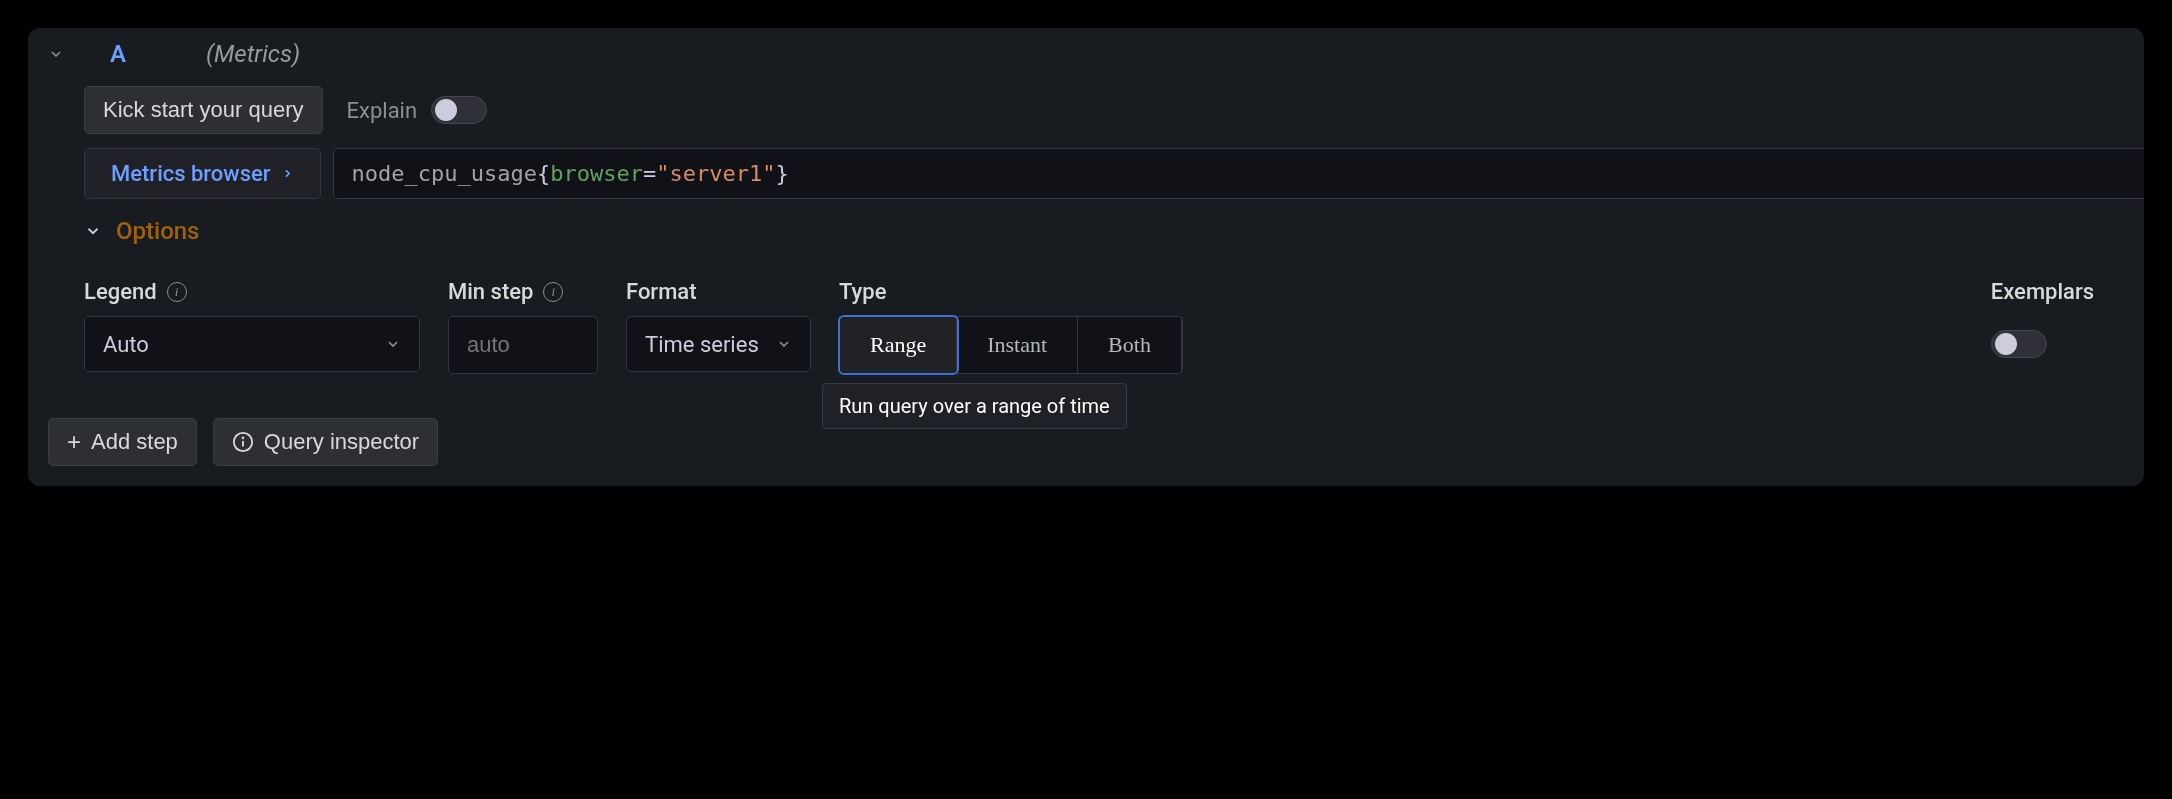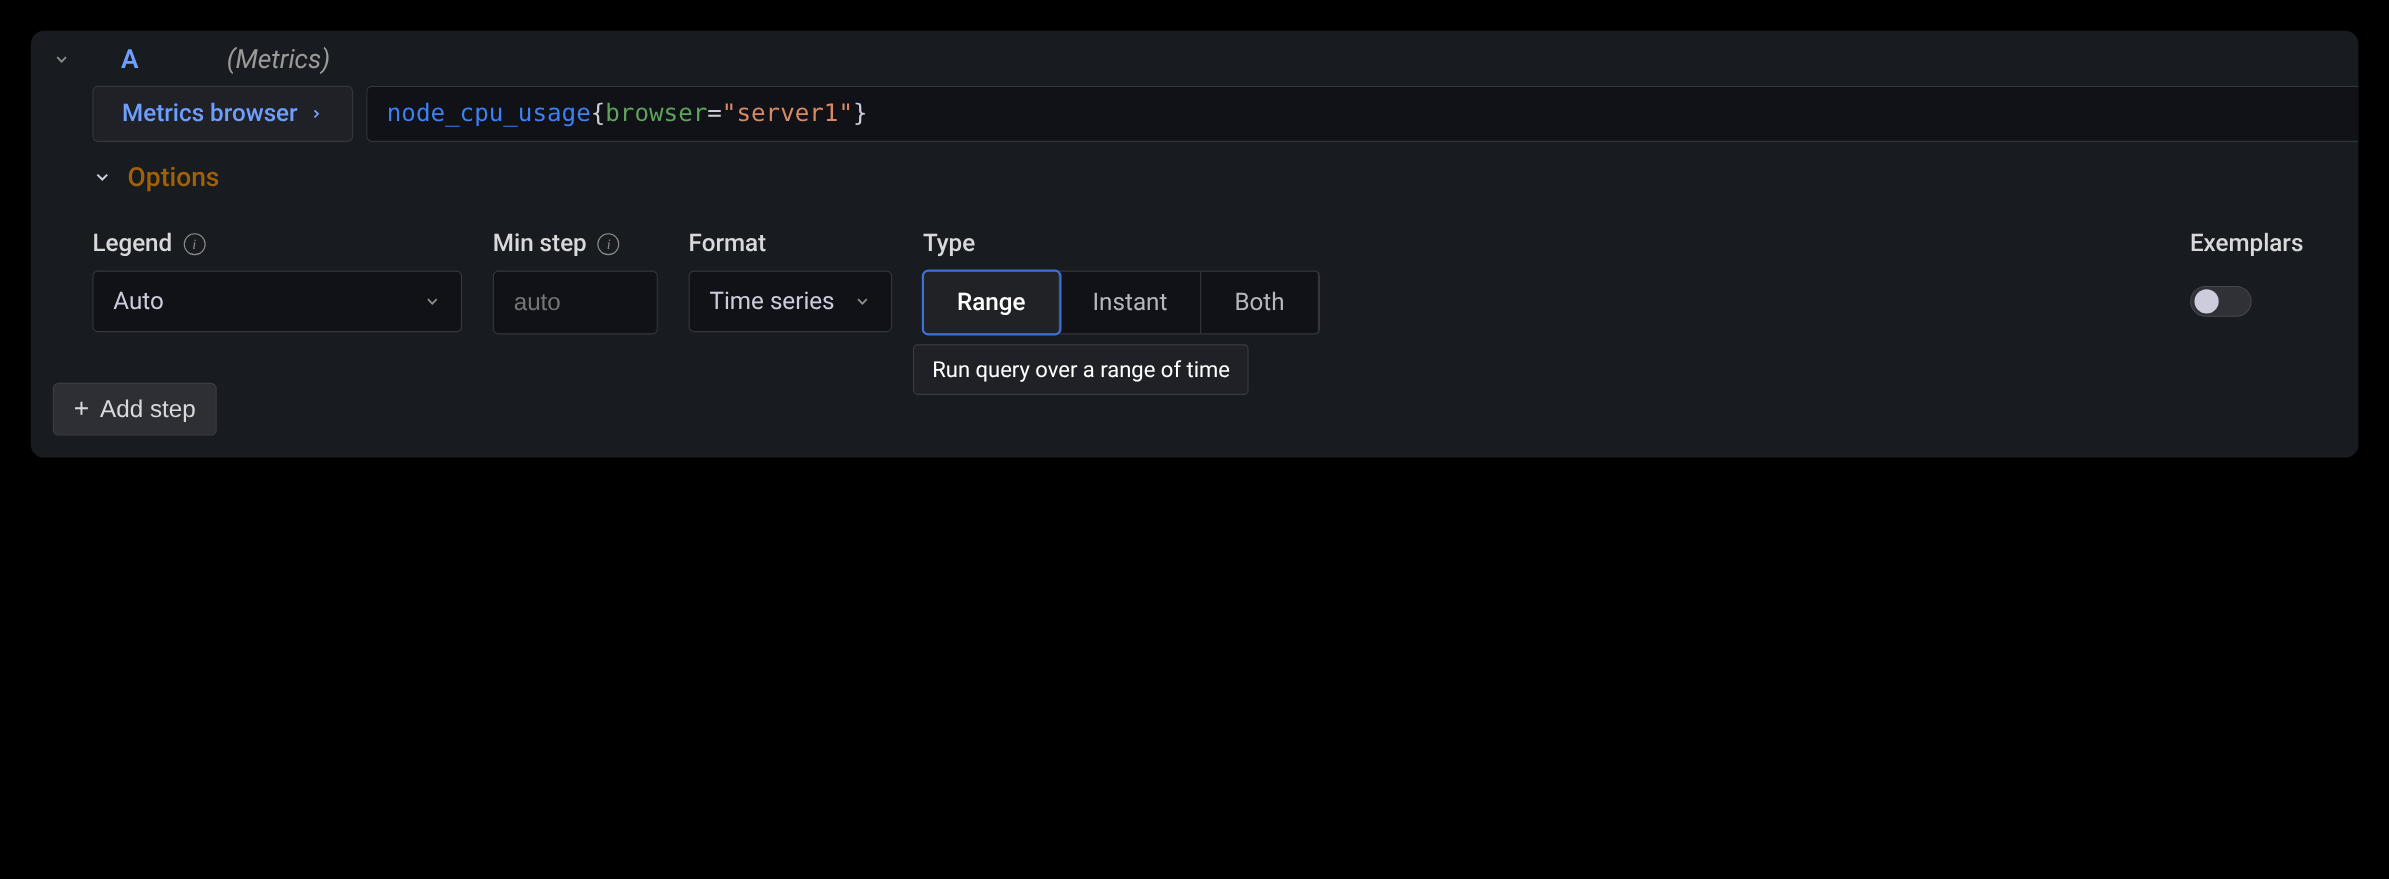--- a/index.html
+++ b/index.html
@@ -115,21 +115,21 @@
       padding: 12px 18px;
       font-family: "SF Mono", Menlo, Consolas, monospace;
       font-size: 22px;
       color: #ccccdc;
       display: flex;
       align-items: center;
       border-right: none;
       border-top-right-radius: 0;
       border-bottom-right-radius: 0;
     }
-    .tok-metric { color: #3b82f6; }
+    .tok-metric { color: #a3a3a3; }
     .tok-brace { color: #ccccdc; }
     .tok-label { color: #5ea35e; }
     .tok-eq { color: #ccccdc; }
     .tok-string { color: #d88a63; }
     .options-section {
       padding: 18px 20px 0 56px;
     }
     .options-header {
       display: flex;
       align-items: center;
@@ -212,20 +212,21 @@
       padding: 14px 30px;
       font-size: 22px;
       color: #b4b7bc;
       cursor: pointer;
       background: transparent;
       border: none;
       border-right: 1px solid #34373d;
       border-radius: 0;
       display: flex;
       align-items: center;
+      font-family: Liberation Serif, serif;
     }
     .radio-btn:last-child { border-right: none; }
     .radio-btn.active {
       background: #202226;
       color: #fff;
       font-weight: 500;
       outline: 2px solid #3d71d9;
       border-radius: 4px;
       z-index: 2;
       position: relative;
@@ -266,20 +267,31 @@
 <div class="panel">
 
   <div class="query-header">
     <svg class="svg-icon chevron-small" viewBox="0 0 24 24" fill="none" stroke="currentColor" stroke-width="2.5">
         <polyline points="6 9 12 15 18 9"></polyline>
       </svg>
     <span class="query-letter">A</span>
     <span class="query-hint">(Metrics)</span>
   </div>
 
+  <div class="toolbar-row">
+    <button class="btn">
+      <span>Kick start your query</span>
+    </button>
+    <div class="explain-group">
+      <span>Explain</span>
+      <div class="toggle">
+        <div class="toggle-knob"></div>
+      </div>
+    </div>
+  </div>
 
   <div class="query-row">
     <div class="metrics-browser-btn">
       <span>Metrics browser</span>
       <svg class="svg-icon chevron-right-blue" viewBox="0 0 24 24" fill="none" stroke="currentColor" stroke-width="3">
           <polyline points="9 18 15 12 9 6"></polyline>
         </svg>
     </div>
     <div class="query-input">
       <span class="tok-metric">node_cpu_usage</span>
@@ -362,15 +374,23 @@
       </div>
 
     </div>
   </div>
 
   <div class="footer-row">
     <button class="btn">
       <span class="plus-icon">+</span>
       <span>Add step</span>
     </button>
+    <button class="btn">
+      <svg class="svg-icon" width="22" height="22" viewBox="0 0 24 24" fill="none" stroke="#d8d9da" stroke-width="2">
+          <circle cx="12" cy="12" r="10"></circle>
+          <line x1="12" y1="11" x2="12" y2="17"></line>
+          <circle cx="12" cy="7.5" r="0.5" fill="#d8d9da"></circle>
+        </svg>
+      <span>Query inspector</span>
+    </button>
   </div>
 
 </div>
 
 </body></html>

